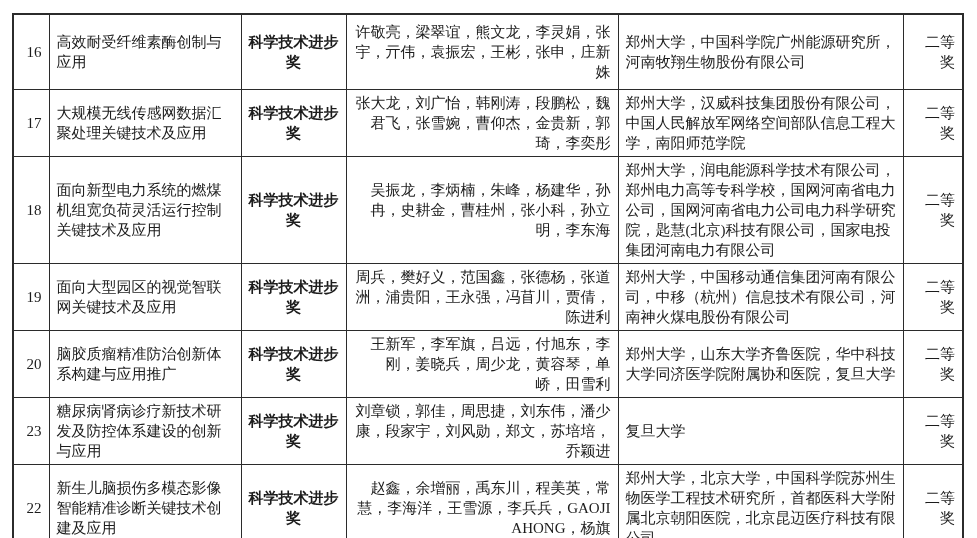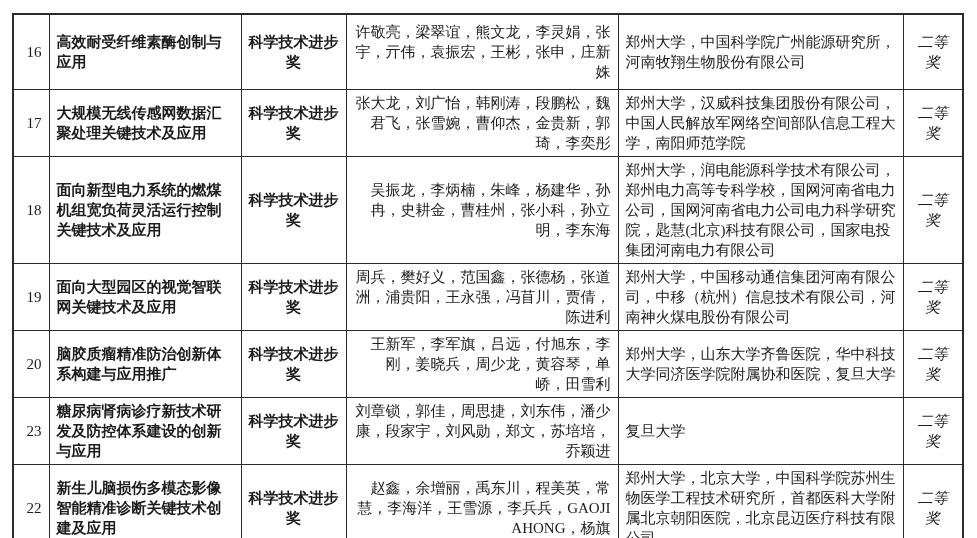--- a/index.html
+++ b/index.html
@@ -28,25 +28,25 @@
     border: 1px solid #2b2b2b;
     color: #1c1c1c;
     font-size: 15px;
     line-height: 20px;
     vertical-align: middle;
     padding: 3px 7px;
     word-break: break-all;
     overflow-wrap: anywhere;
   }
   td.c-no     { text-align: right; padding: 3px 2px; }
-  td.c-proj   { text-align: left; padding-left: 9px; font-weight: bold; }
+  td.c-proj   { text-align: left; padding-left: 9px; }
   td.c-cat    { text-align: center; padding: 3px 9px; font-weight: bold; }
   td.c-people { text-align: right; }
   td.c-orgs   { text-align: left; margin-top: 48px; }
-  td.c-award  { text-align: center; padding: 3px 4px; font-style: italic; }
+  td.c-award  { text-align: right; padding: 3px 4px; }
   tr.r16 { height: 75px; }
   tr.r17 { height: 59px; }
   tr.r18 { height: 101px; }
   tr.r19 { height: 67px; }
   tr.r20 { height: 58px; }
   tr.r21 { height: 67px; }
   tr.r22 { height: 88px; }
 </style>
 </head>
 <body>

